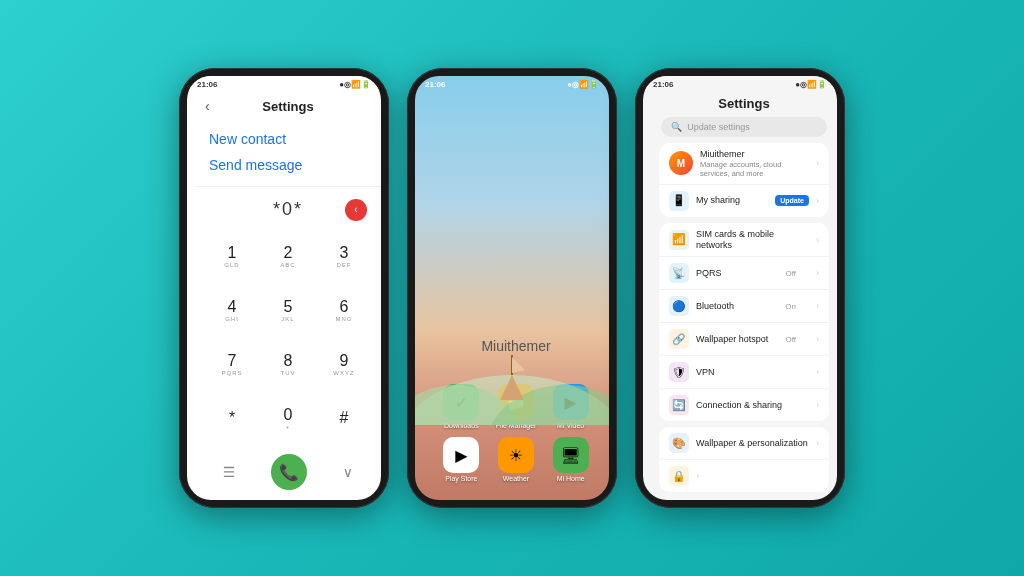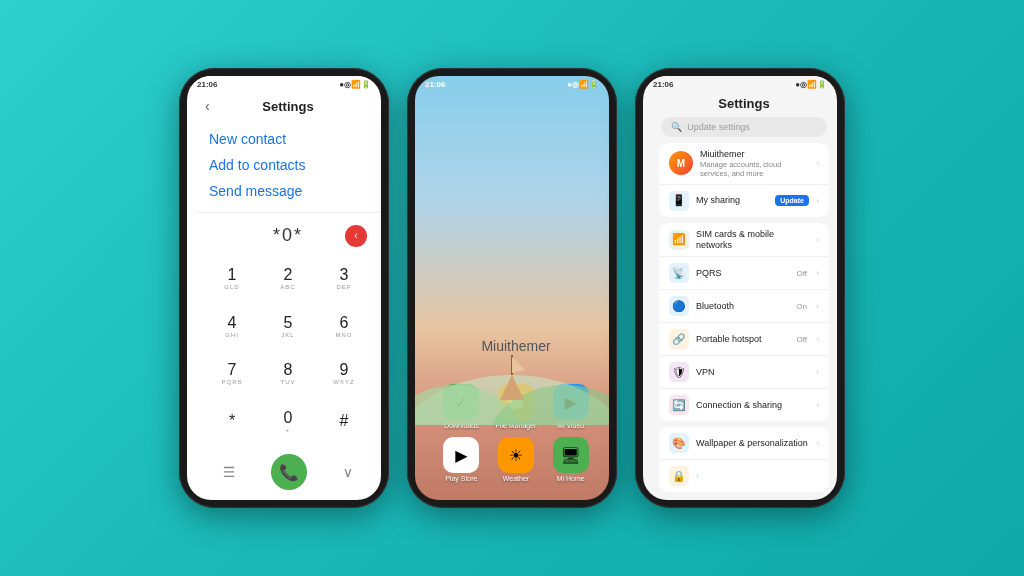--- a/index.html
+++ b/index.html
@@ -291,21 +291,21 @@
     }
     .settings-badge {
       background: #1a73e8;
       color: #fff;
       font-size: 7px;
       padding: 2px 5px;
       border-radius: 4px;
       font-weight: 600;
     }
     .settings-chevron { color: #ccc; font-size: 9px; }
-    .settings-status { font-size: 8px; color: #999; margin-right: 2px; }
+    .settings-status { font-size: 8px; color: #999; margin-right: 13px; }
 
     
     .user-avatar {
       width: 24px;
       height: 24px;
       border-radius: 50%;
       background: linear-gradient(135deg, #ff9800, #f44336);
       display: flex;
       align-items: center;
       justify-content: center;
@@ -327,21 +327,20 @@
       </div>
     </div>
 
     <div class="recents-content">
       <div class="recents-header">
         <span class="back-btn">‹</span>
         <span class="recents-title">Settings</span>
       </div>
       <div class="recents-actions">
         <a>New contact</a>
-        <a>Add to contacts</a>
         <a>Send message</a>
       </div>
 
       <div class="dialer-display">
         <span class="dialer-number">*0*</span>
         <div class="dialer-backspace">‹</div>
       </div>
 
       <div class="keypad">
         <div class="key">
@@ -514,21 +513,21 @@
           <div class="settings-icon" style="background:#e3f2fd;">🔵</div>
           <div class="settings-text">
             <div class="settings-label">Bluetooth</div>
           </div>
           <span class="settings-status">On</span>
           <span class="settings-chevron">›</span>
         </div>
         <div class="settings-row">
           <div class="settings-icon" style="background:#fff3e0;">🔗</div>
           <div class="settings-text">
-            <div class="settings-label">Portable hotspot</div>
+            <div class="settings-label">Wallpaper hotspot</div>
           </div>
           <span class="settings-status">Off</span>
           <span class="settings-chevron">›</span>
         </div>
         <div class="settings-row">
           <div class="settings-icon" style="background:#f3e5f5;">🛡</div>
           <div class="settings-text">
             <div class="settings-label">VPN</div>
           </div>
           <span class="settings-chevron">›</span>

